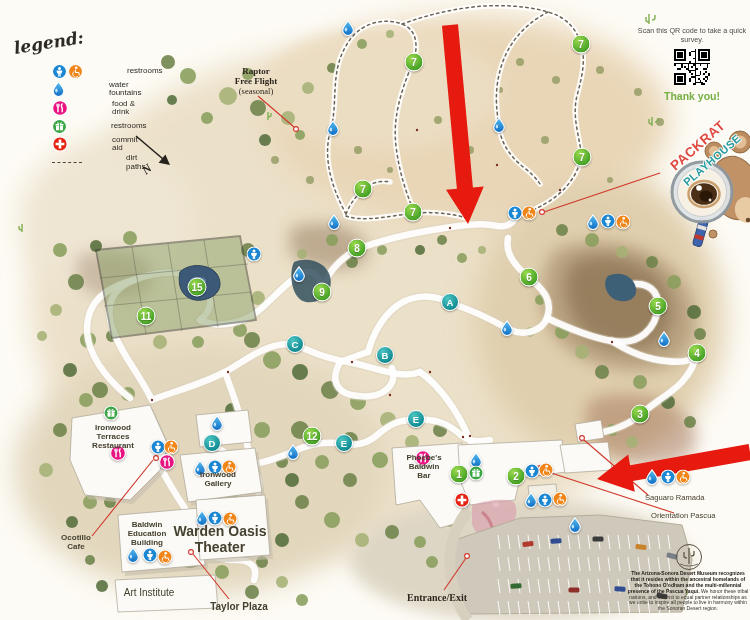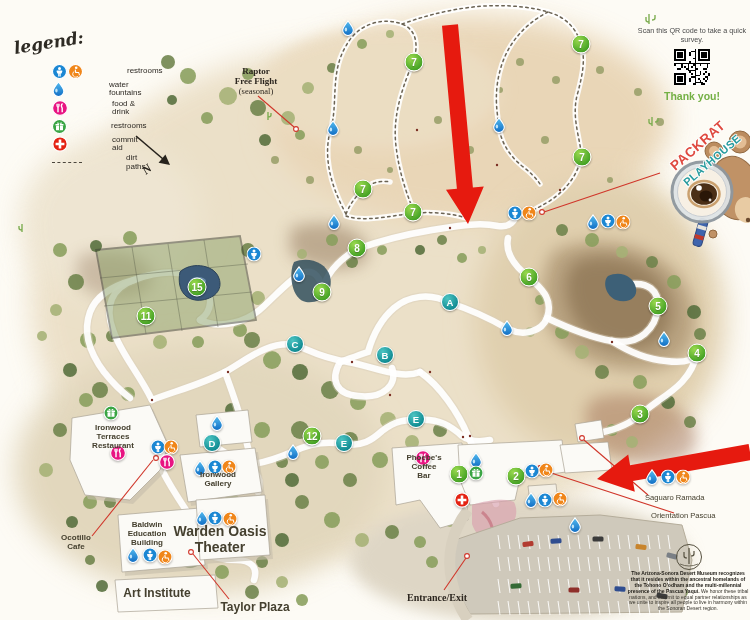--- a/index.html
+++ b/index.html
@@ -790,24 +790,24 @@
 Restaurant</div>
       <div class="mlabel" style="left: 218px; top: 471px; font-size: 8px; font-weight: 600;">Ironwood
 Gallery</div>
       <div class="mlabel" style="left: 76px; top: 534px; font-size: 8px; font-weight: 600;">Ocotillo
 Cafe</div>
       <div class="mlabel" style="left: 147px; top: 521px; font-size: 8px; font-weight: 600;">Baldwin
 Education
 Building</div>
       <div class="mlabel" style="left: 220px; top: 524px; font-size: 14px; font-weight: 600;">Warden Oasis
 Theater</div>
-      <div class="mlabel" style="left: 157px; top: 587px; font-size: 12px; font-weight: 700;">Art Institute</div>
-      <div class="mlabel" style="left: 255px; top: 601px; font-size: 12px; font-weight: 600;">Taylor Plaza</div>
+      <div class="mlabel" style="left: 149px; top: 587px; font-size: 10px; font-weight: 400;">Art Institute</div>
+      <div class="mlabel" style="left: 239px; top: 601px; font-size: 10px; font-weight: 600;">Taylor Plaza</div>
       <div class="mlabel" style="left: 424px; top: 454px; font-size: 8px; font-weight: 600;">Phoebe's
-Coffee
+Baldwin
 Bar</div>
       <div class="mlabel serif" style="left: 437px; top: 592px; font-size: 10px; font-weight: 700;">Entrance/Exit</div>
       <div class="mlabel left" style="left: 645px; top: 494px; font-size: 7.6px; font-weight: 500;">Saguaro Ramada</div>
       <div class="mlabel left" style="left: 651px; top: 512px; font-size: 7.6px; font-weight: 500;">Orientation Pascua</div>
     </div>
 
 <div id="legend">
   <div class="title">legend:</div>
   <div id="legend-rows">
         <div class="row">

